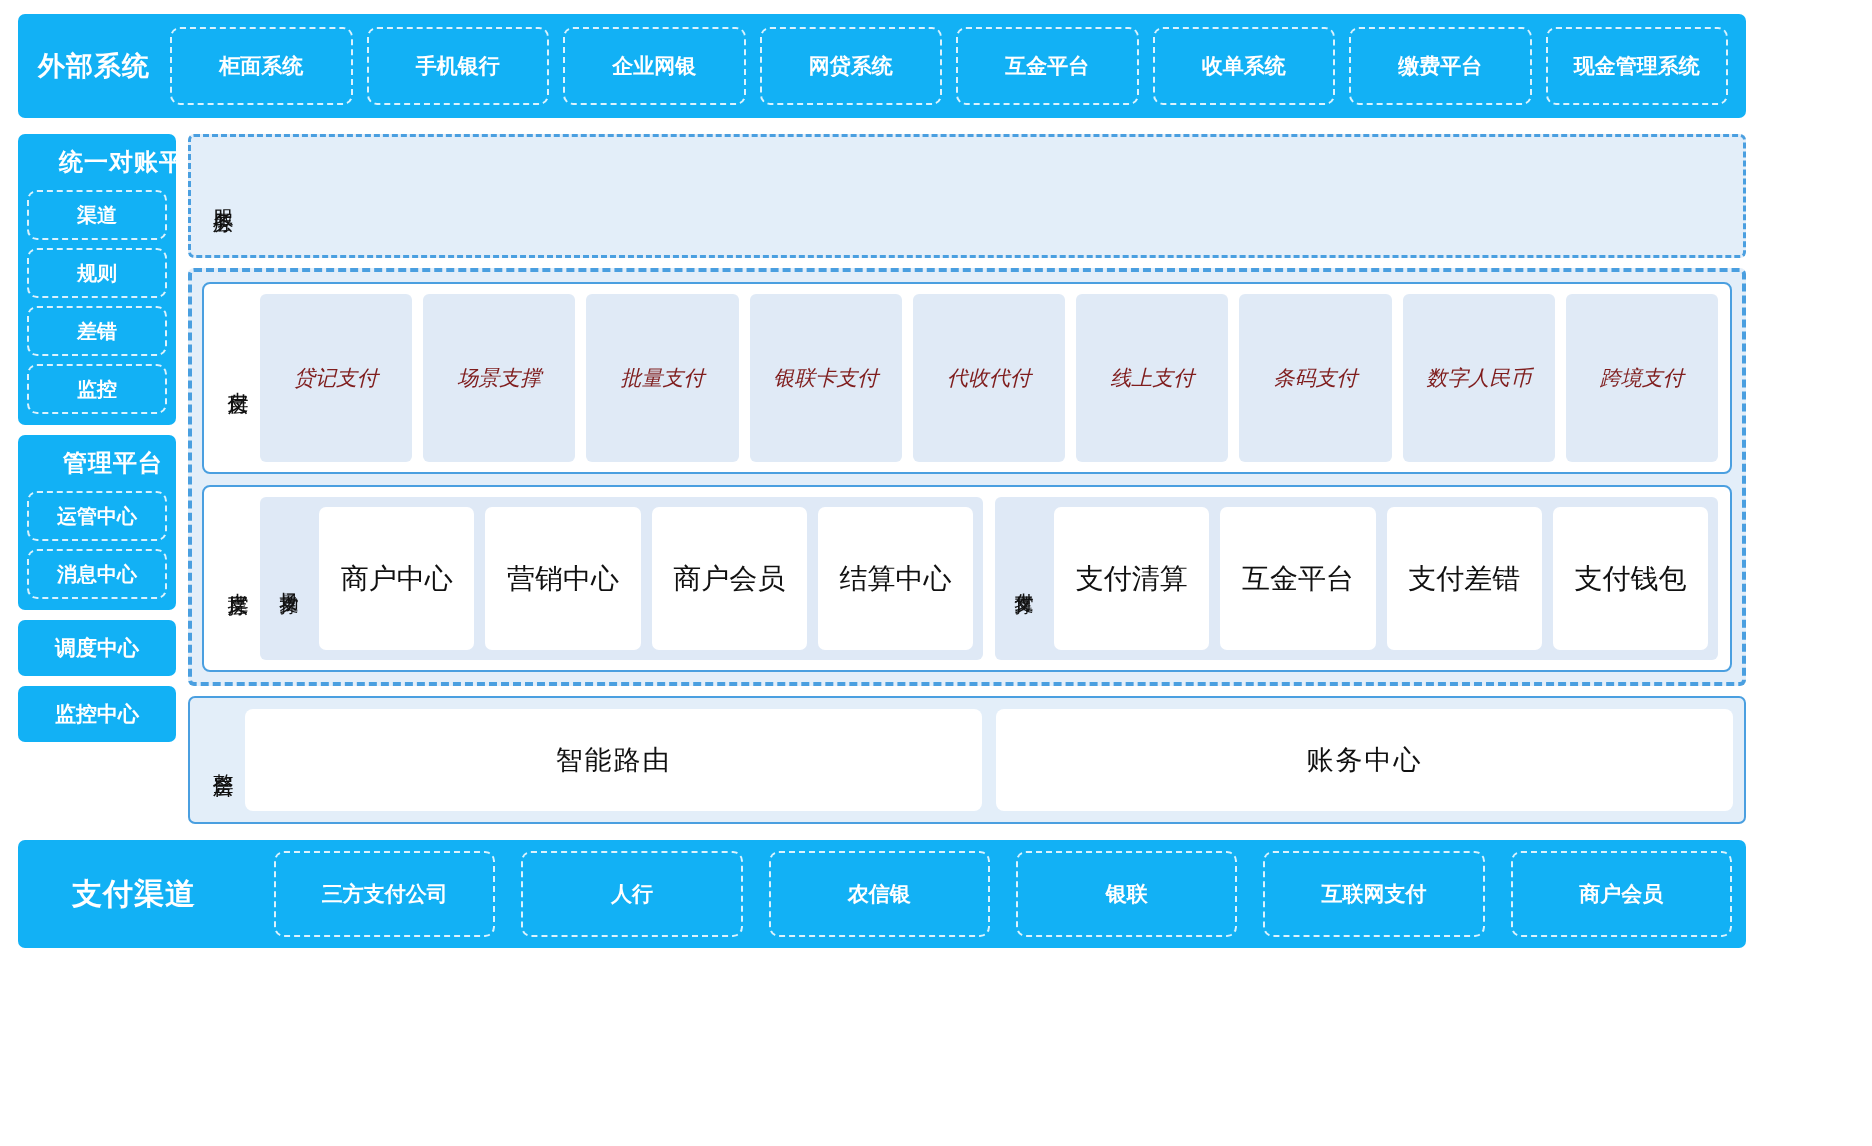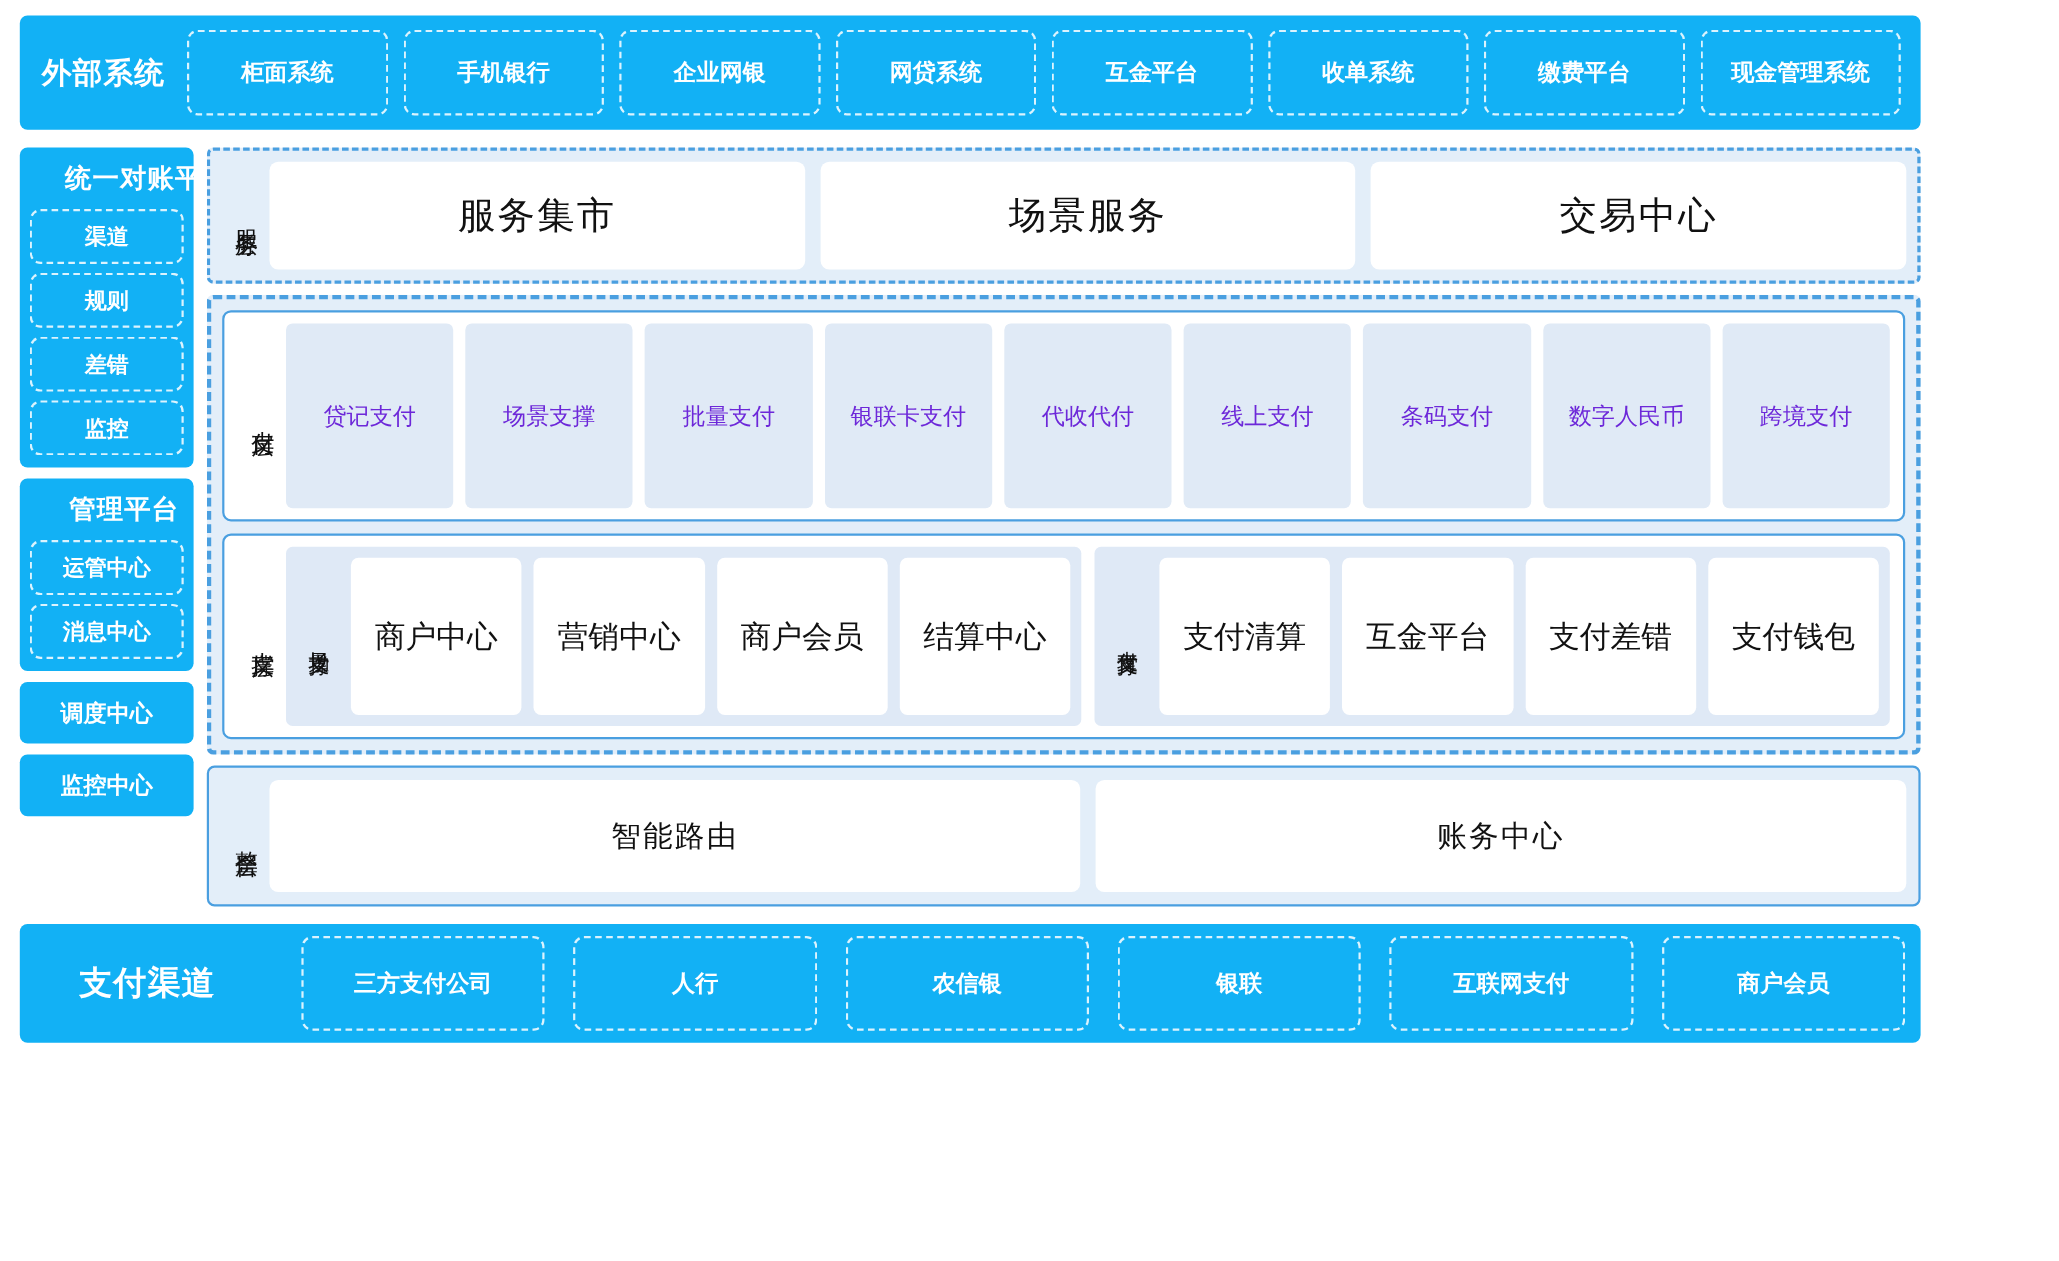--- a/index.html
+++ b/index.html
@@ -190,22 +190,23 @@
     align-items: stretch;
   }
   .lt-card {
     background: #e0eaf6;
     border-radius: 6px;
     flex: 1;
     display: flex;
     align-items: center;
     justify-content: center;
     font-size: 21px;
-    color: #6d28d9;
-    white-space: nowrap;
+    color: #7f1d1d;
+    white-space: nowrap;
+    font-style: italic;
   }
 
   #support-layer-box { flex: 1; }
   #support-groups {
     flex: 1;
     display: flex;
     gap: 12px;
   }
   .sgroup {
     background: #dfe9f6;
@@ -288,25 +289,20 @@
       </div>
 
       <div class="solid-blue-chip">调度中心</div>
       <div class="solid-blue-chip">监控中心</div>
     </div>
 
     <div id="right-col">
 
       <div class="dashed-band" id="service-band">
         <div class="vlabel">服务层</div>
-        <div id="service-cards">
-          <div class="white-card">服务集市</div>
-          <div class="white-card">场景服务</div>
-          <div class="white-card">交易中心</div>
-        </div>
       </div>
 
       <div id="core-band">
 
         <div class="inner-white-box" id="pay-layer-box">
           <div class="vlabel">支付层</div>
           <div id="pay-cards">
             <div class="lt-card">贷记支付</div>
             <div class="lt-card">场景支撑</div>
             <div class="lt-card">批量支付</div>

